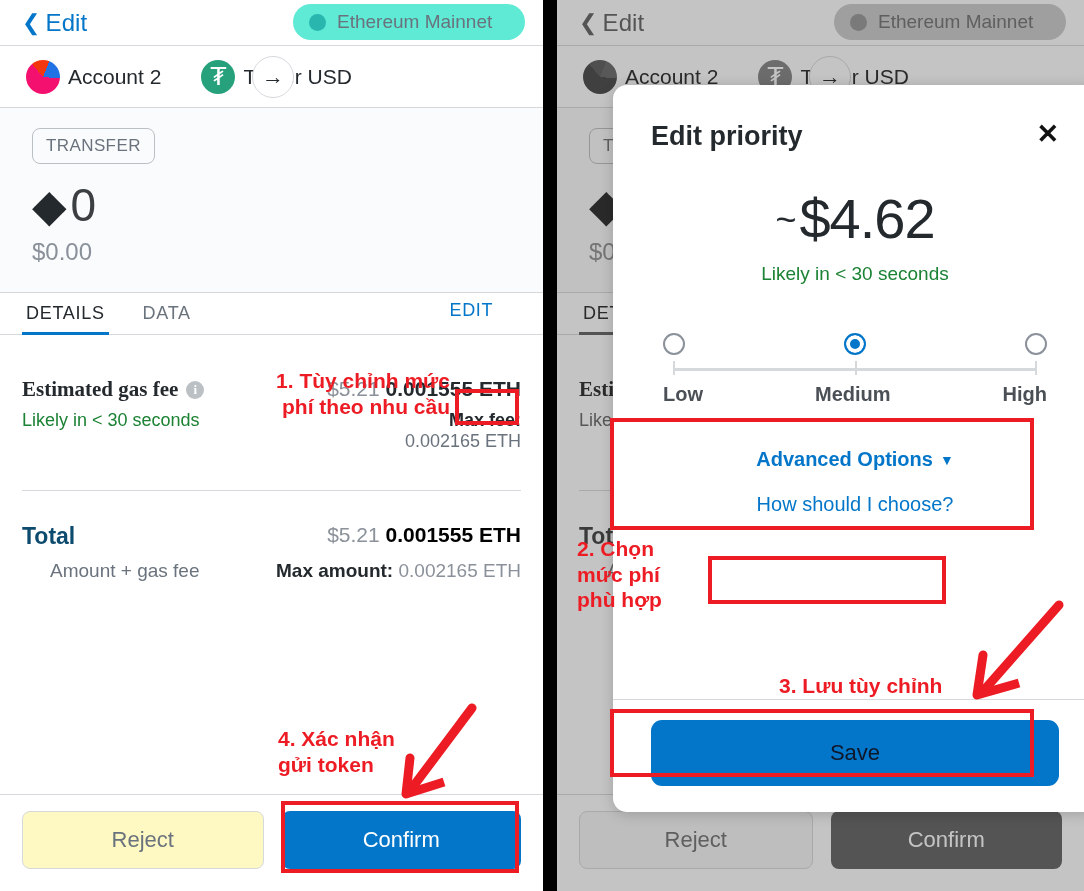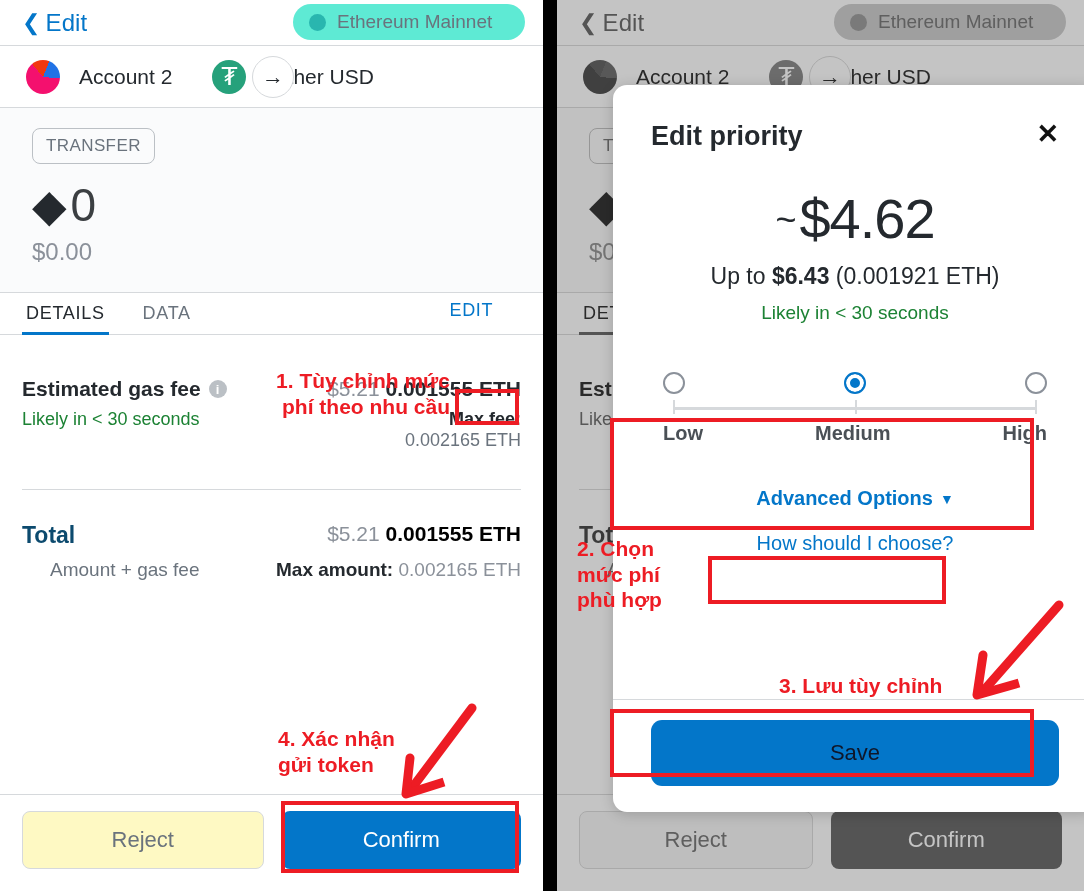--- a/index.html
+++ b/index.html
@@ -34,21 +34,21 @@
     height: 36px; display:flex; align-items:center; gap:11px;
     padding: 0 22px 0 16px; min-width: 232px;
   }
   .net-dot { width:17px; height:17px; border-radius:50%; background:#29b6af; flex:0 0 auto; }
   .net-name { font-size:19px; color:#6a737d; white-space:nowrap; }
 
   .mm-parties {
     height: 62px; display:flex; align-items:center; position:relative;
     border-bottom: 1px solid #d6d9dc; flex: 0 0 auto;
   }
-  .party { display:flex; align-items:center; gap:19px; }
+  .party { display:flex; align-items:center; gap:8px; }
   .party.from { margin-left: 26px; }
   .party.to   { margin-left: 40px; }
   .ident {
     width: 34px; height: 34px; border-radius:50%; flex:0 0 auto;
     background:
       conic-gradient(from -40deg,
         #f2370f 0deg 62deg,
         #2172e5 62deg 135deg,
         #f4106e 135deg 360deg);
   }
@@ -83,21 +83,21 @@
 
   .mm-tabs { display:flex; gap:30px; padding: 0 22px; border-bottom:1px solid #d6d9dc; flex:0 0 auto; }
   .mm-tab { padding: 10px 4px 10px; font-size:18px; color:#6a737d; letter-spacing:.7px; position:relative; }
   .mm-tab.active { color:#24292e; }
   .mm-tab.active::after {
     content:""; position:absolute; left:0; right:0; bottom:-1px; height:3px; background:#0376c9;
   }
 
   .mm-body { flex: 1 1 auto; padding: 0 22px; position:relative; }
   .fee-row { display:flex; justify-content:space-between; align-items:flex-start; padding-top: 42px; }
-  .fee-label { font-size:21px; font-weight:bold; color:#24292e; display:flex; align-items:center; gap:8px; }
+  .fee-label { font-size:21px; font-weight:bold; color:#24292e; display:flex; align-items:center; gap:8px;font-family:Liberation Serif, serif; }
   .info-i {
     width:18px; height:18px; border-radius:50%; background:#bbc0c5; color:#fff;
     font-size:13px; font-weight:bold; display:inline-flex; align-items:center; justify-content:center;
   }
   .fee-value { font-size:21px; color:#24292e; text-align:right; }
   .fiat-dim { color:#8b919a; }
   .bold { font-weight:bold; }
   .sub-row { display:flex; justify-content:space-between; margin-top: 8px; }
   .likely { font-size:18px; color:#1c8234; }
   .maxfee-wrap { text-align:right; font-size:18px; }
@@ -361,23 +361,20 @@
     <div class="modal">
       <div class="modal-head">
         <div class="modal-title">Edit priority</div>
         <div class="close-x">✕</div>
       </div>
 
       <div class="modal-mid">
         <div class="big-price">
           <span class="tilde">~</span><span>$4.62</span>
         </div>
-        <div class="upto">
-          <span>Up to </span><span class="bold">$6.43</span><span> (0.001921 ETH)</span>
-        </div>
         <div class="likely-mod">Likely in &lt; 30 seconds</div>
 
         <div class="slider-box">
           <div class="radios">
             <span class="radio"></span>
             <span class="radio on"></span>
             <span class="radio"></span>
           </div>
           <div class="track-wrap">
             <div class="track"></div>

